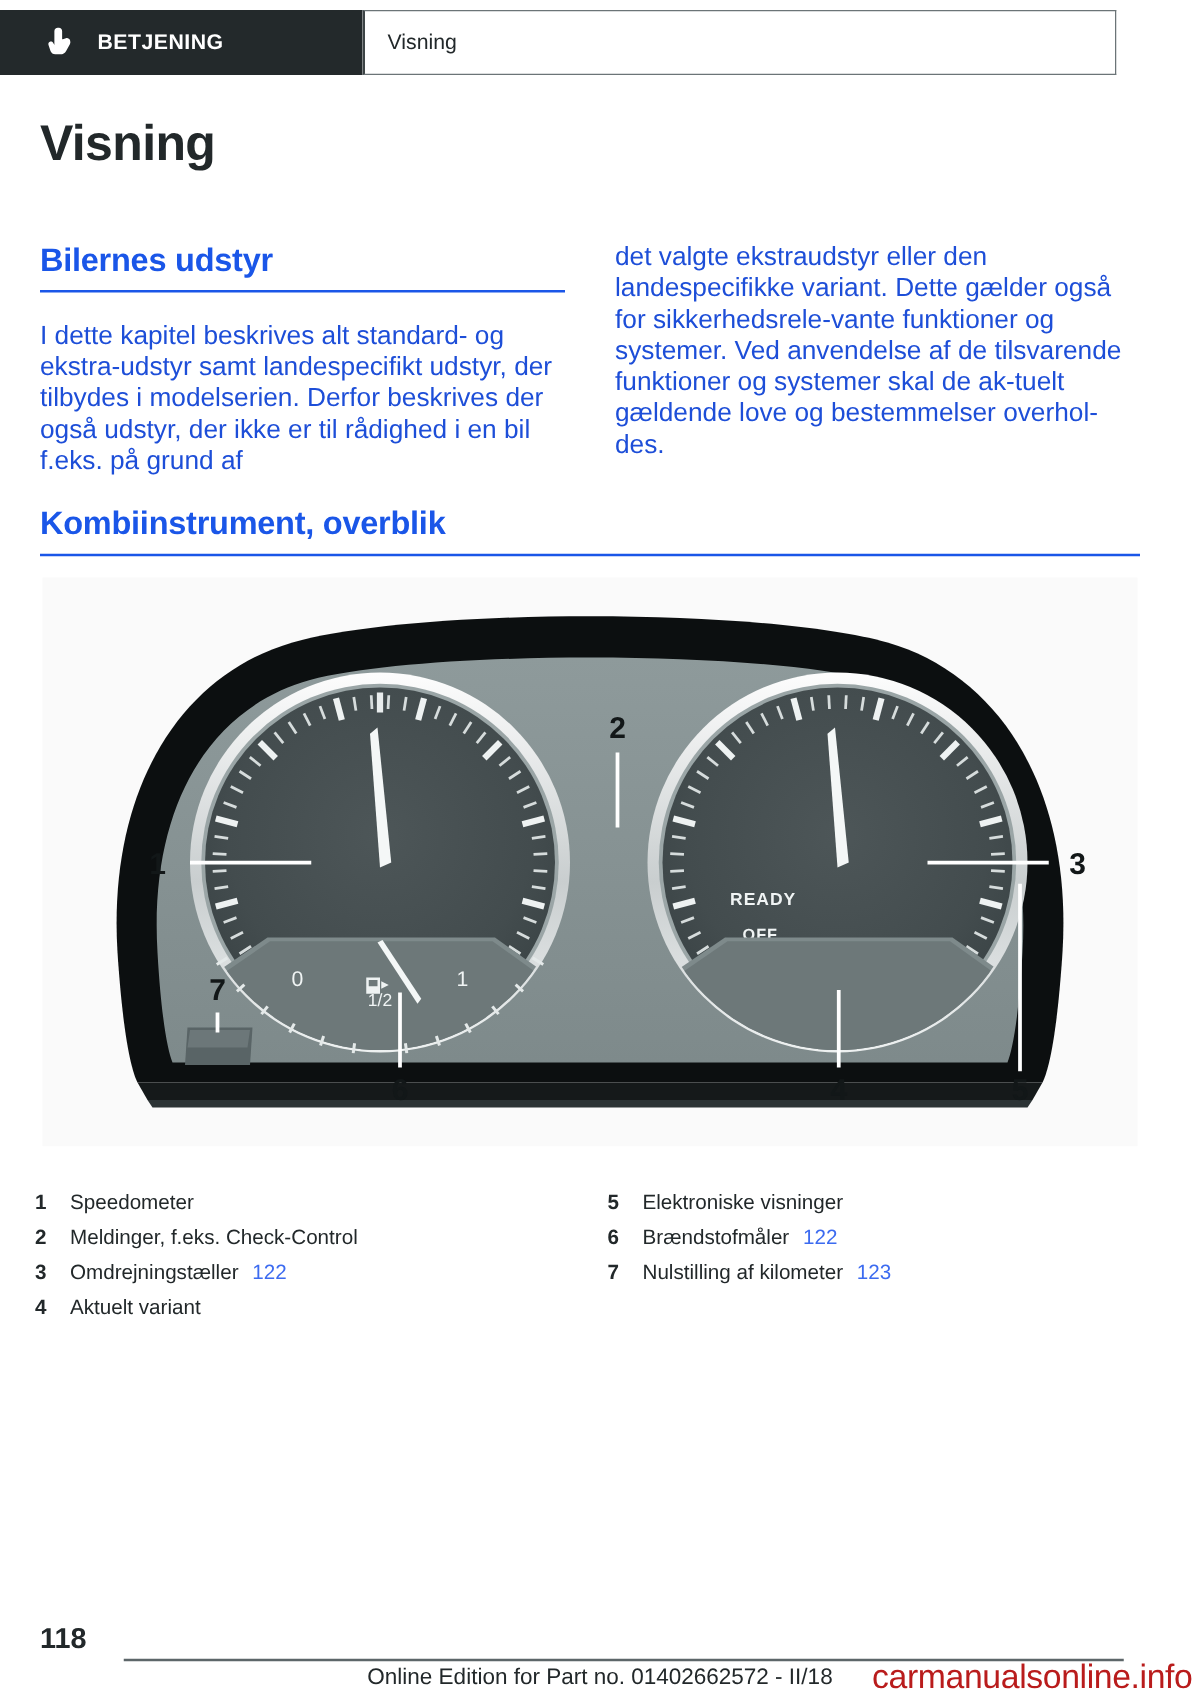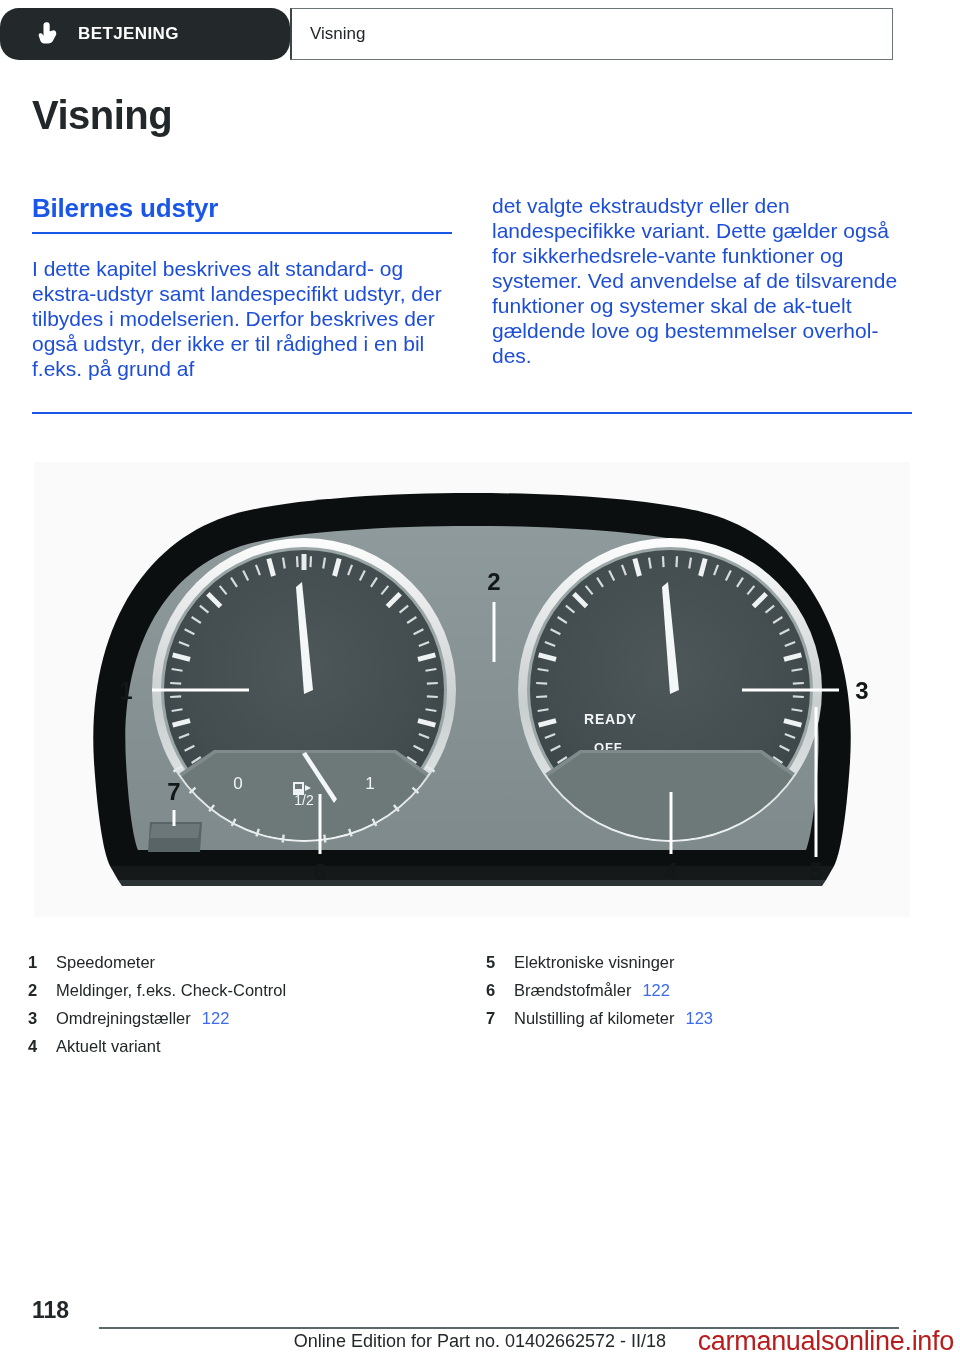--- a/index.html
+++ b/index.html
@@ -27,21 +27,20 @@
     align-items: stretch;
   }
   .runhead-chapter {
     width: 290px;
     background: #23292b;
     display: flex;
     align-items: center;
     padding-left: 38px;
     box-sizing: border-box;
     gap: 18px;
-    border-radius: 19px;
   }
   .hand-icon {
     width: 22px;
     height: 26px;
     display: block;
   }
   .runhead-chapter-label {
     color: #ffffff;
     font-size: 17px;
     font-weight: bold;
@@ -218,20 +217,21 @@
     <h2 class="h2-blue">Bilernes udstyr</h2>
     <div class="rule-blue"></div>
     <p class="bodytext">I dette kapitel beskrives alt standard- og ekstra-udstyr samt landespecifikt udstyr, der tilbydes i modelserien. Derfor beskrives der også udstyr, der ikke er til rådighed i en bil f.eks. på grund af</p>
   </div>
   <div class="col col-right">
     <p class="bodytext">det valgte ekstraudstyr eller den landespecifikke variant. Dette gælder også for sikkerhedsrele-vante funktioner og systemer. Ved anvendelse af de tilsvarende funktioner og systemer skal de ak-tuelt gældende love og bestemmelser overhol-des.</p>
   </div>
 </div>
 
 <div class="section2">
+  <h2 class="h2-blue">Kombiinstrument, overblik</h2>
   <div class="rule-blue"></div>
 </div>
 
 <div class="figure">
   <svg width="876" height="455" viewBox="0 0 876 455" xmlns="http://www.w3.org/2000/svg">
     <defs>
       <radialGradient id="dialFace" cx="50%" cy="42%" r="62%">
         <stop offset="0%" stop-color="#4d5658"></stop>
         <stop offset="70%" stop-color="#434c4e"></stop>
         <stop offset="100%" stop-color="#394244"></stop>

